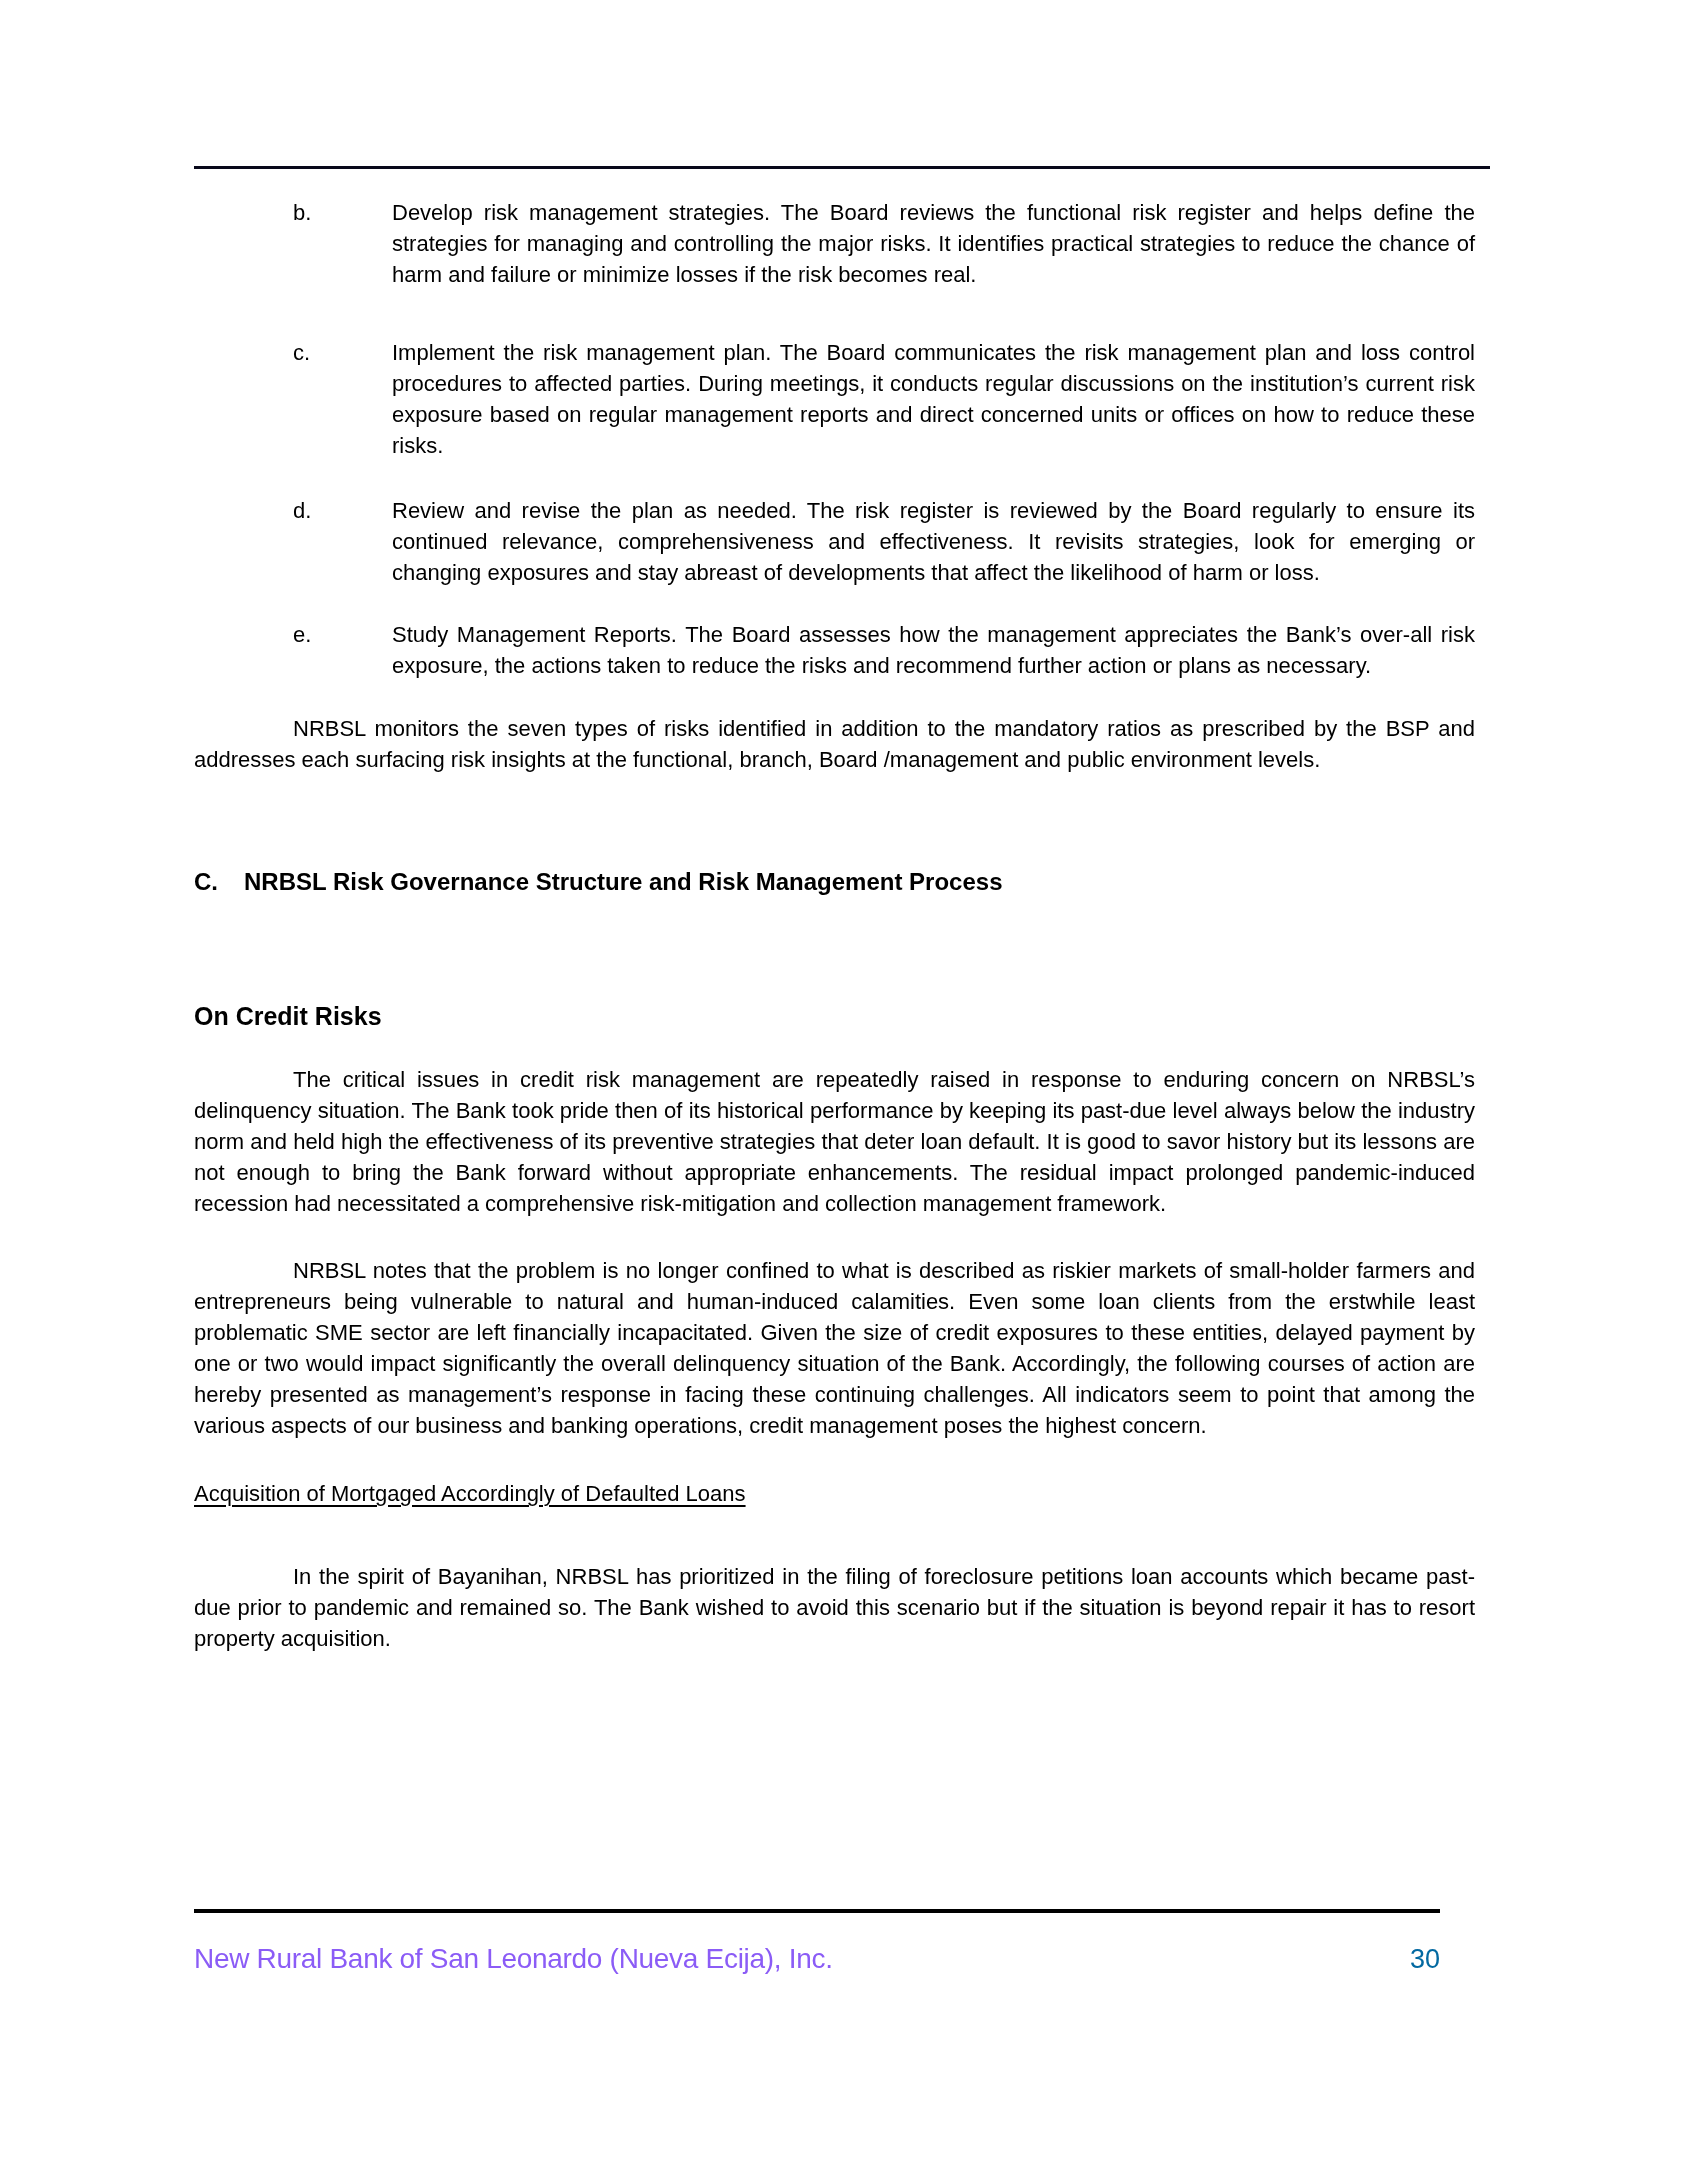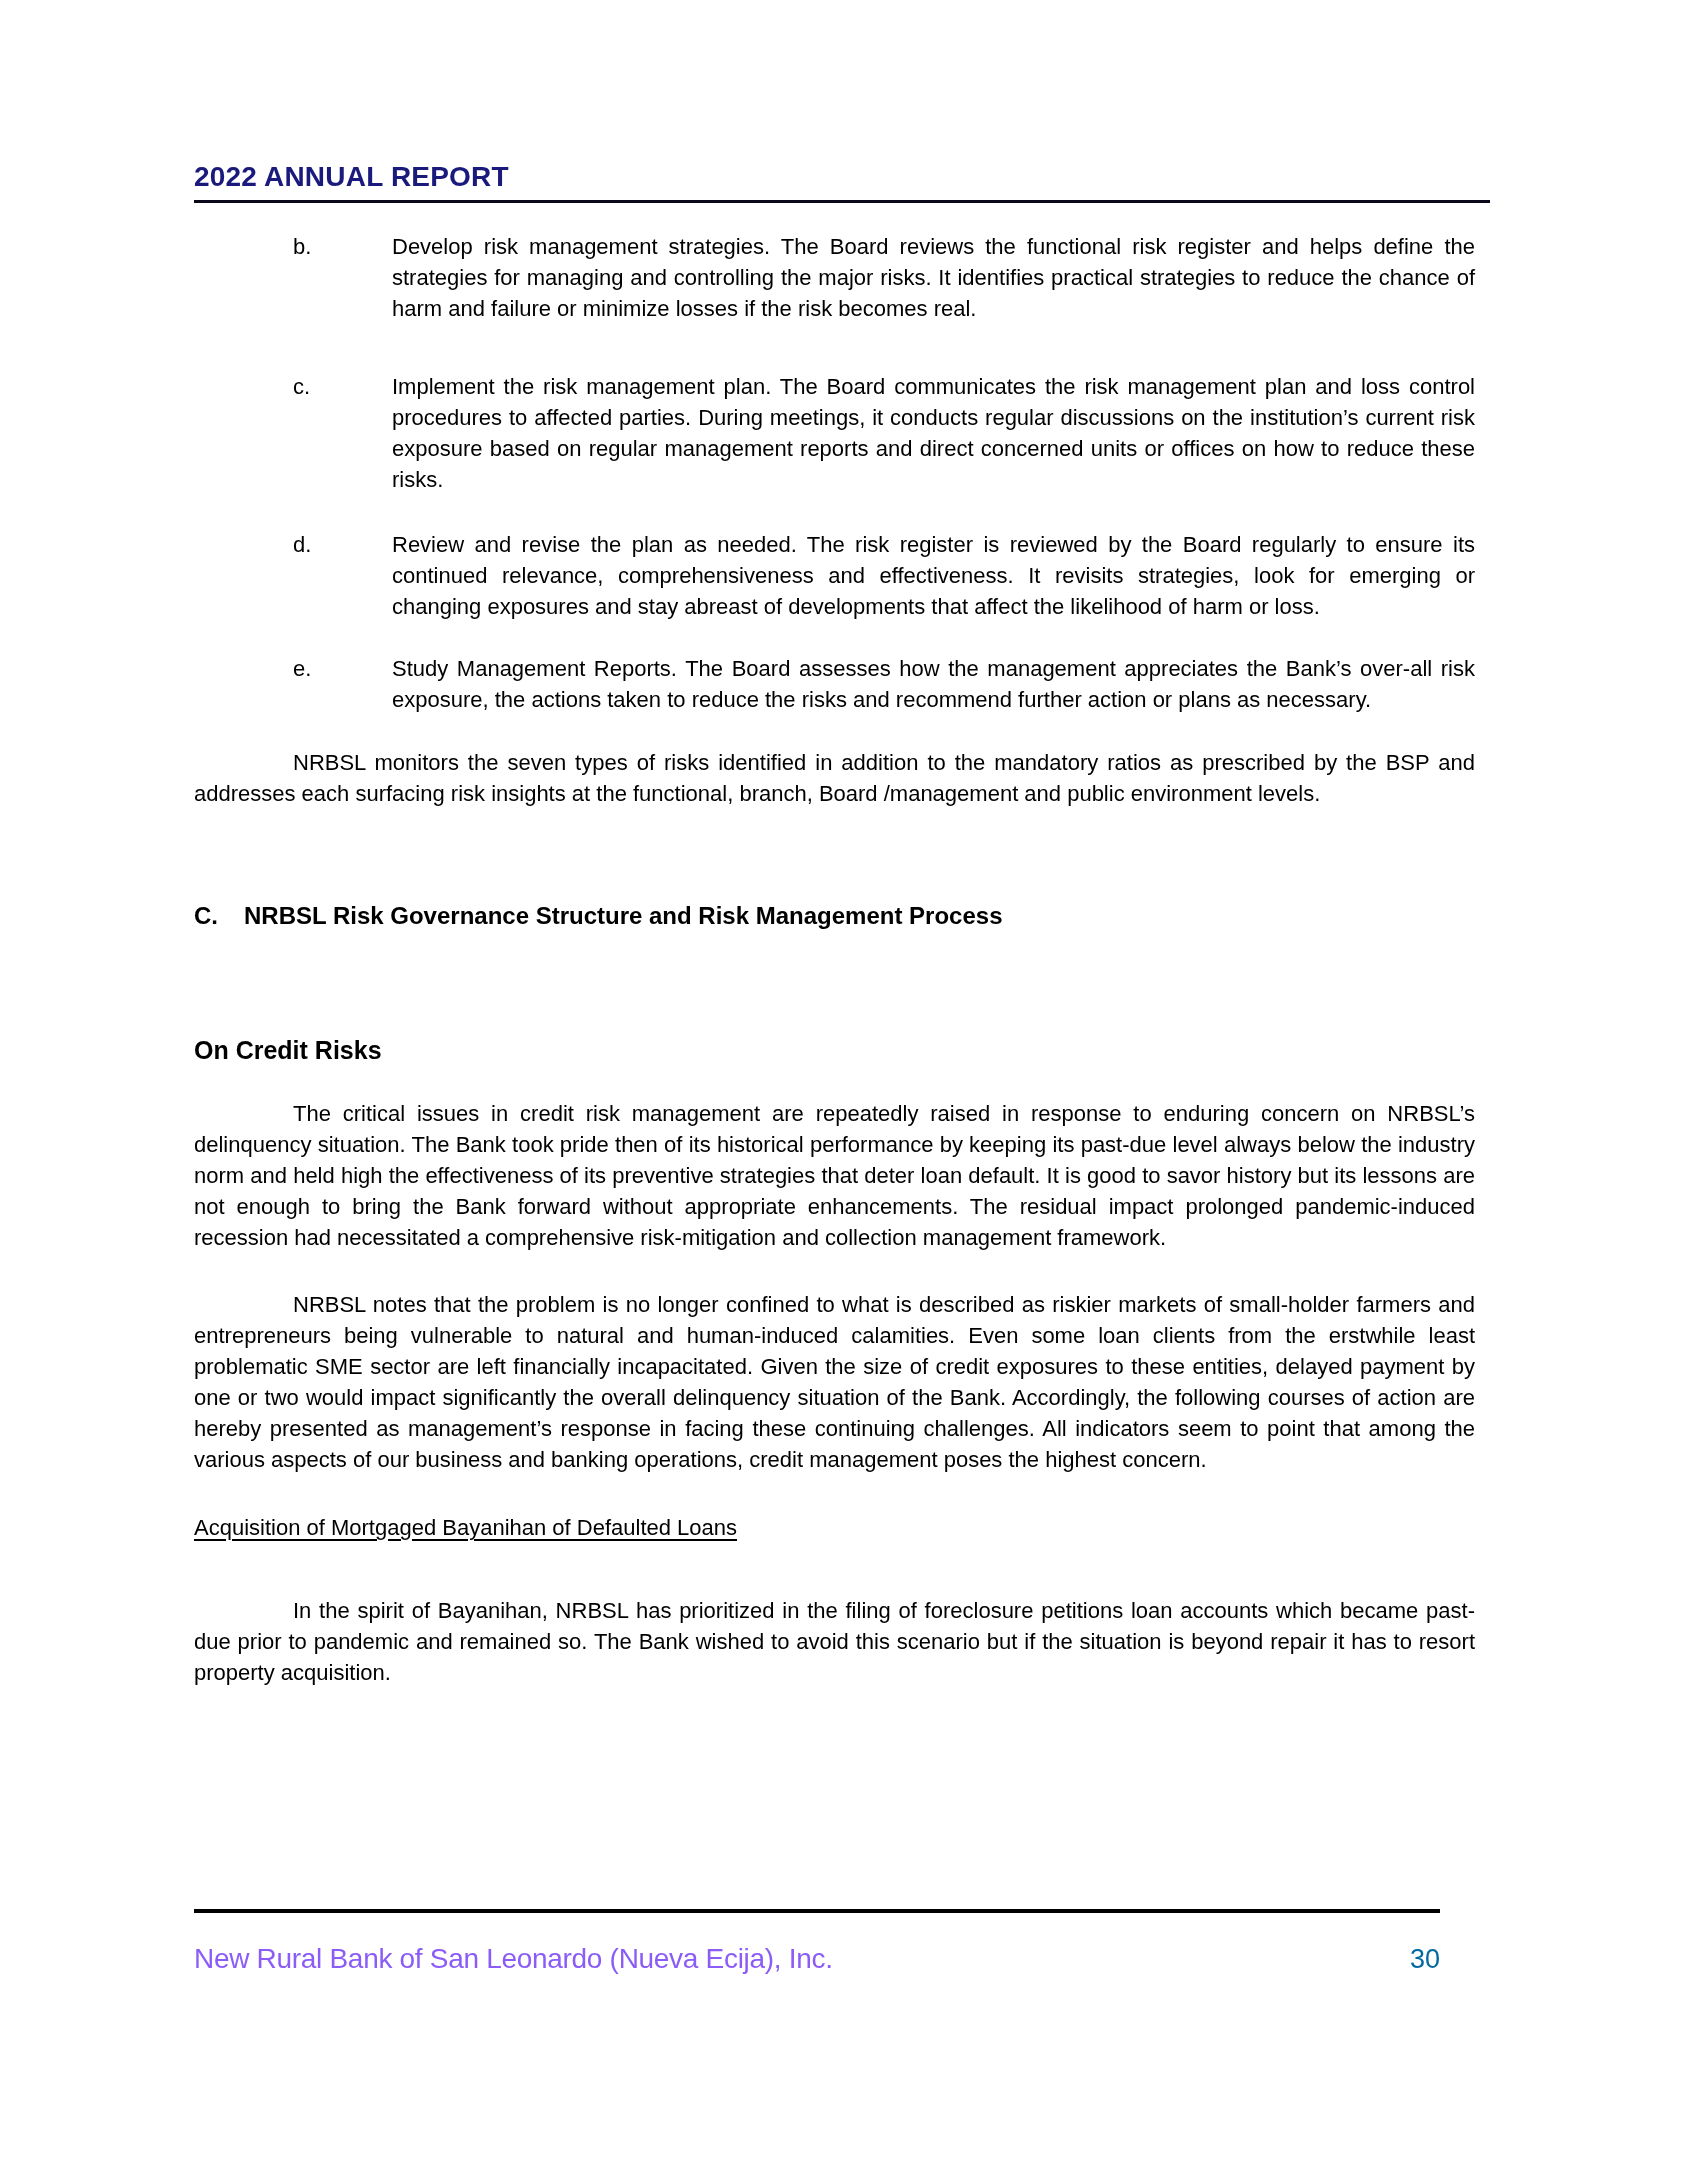--- a/index.html
+++ b/index.html
@@ -111,21 +111,20 @@
     color: #0369a1;
     line-height: 34px;
   }
 </style>
 </head>
 <body>
 
 <div class="page">
   <div class="content">
 
-    <div class="report-title">2022 ANNUAL REPORT</div>
     <div class="header-rule"></div>
 
     <div class="list-item li-b">
       <span class="marker">b.</span>
       <p class="item-text">Develop risk management strategies. The Board reviews the functional risk register and helps define the strategies for managing and controlling the major risks. It identifies practical strategies to reduce the chance of harm and failure or minimize losses if the risk becomes real.</p>
     </div>
 
     <div class="list-item li-c">
       <span class="marker">c.</span>
       <p class="item-text">Implement the risk management plan. The Board communicates the risk management plan and loss control procedures to affected parties. During meetings, it conducts regular discussions on the institution’s current risk exposure based on regular management reports and direct concerned units or offices on how to reduce these risks.</p>
@@ -146,21 +145,21 @@
     <h2 class="section-heading">
       <span class="h-marker">C.</span><span>NRBSL Risk Governance Structure and Risk Management Process</span>
     </h2>
 
     <h3 class="subsection-heading">On Credit Risks</h3>
 
     <p class="para para-credit-1">The critical issues in credit risk management are repeatedly raised in response to enduring concern on NRBSL’s delinquency situation. The Bank took pride then of its historical performance by keeping its past-due level always below the industry norm and held high the effectiveness of its preventive strategies that deter loan default. It is good to savor history but its lessons are not enough to bring the Bank forward without appropriate enhancements. The residual impact prolonged pandemic-induced recession had necessitated a comprehensive risk-mitigation and collection management framework.</p>
 
     <p class="para para-credit-2">NRBSL notes that the problem is no longer confined to what is described as riskier markets of small-holder farmers and entrepreneurs being vulnerable to natural and human-induced calamities. Even some loan clients from the erstwhile least problematic SME sector are left financially incapacitated. Given the size of credit exposures to these entities, delayed payment by one or two would impact significantly the overall delinquency situation of the Bank. Accordingly, the following courses of action are hereby presented as management’s response in facing these continuing challenges. All indicators seem to point that among the various aspects of our business and banking operations, credit management poses the highest concern.</p>
 
-    <div class="underlined-heading">Acquisition of Mortgaged Bayanihan of Defaulted Loans</div>
+    <div class="underlined-heading">Acquisition of Mortgaged Accordingly of Defaulted Loans</div>
 
     <p class="para para-acquisition">In the spirit of Bayanihan, NRBSL has prioritized in the filing of foreclosure petitions loan accounts which became past-due prior to pandemic and remained so. The Bank wished to avoid this scenario but if the situation is beyond repair it has to resort property acquisition.</p>
 
   </div>
 
   <div class="footer-rule"></div>
   <div class="footer-row">
     <span class="bank-name">New Rural Bank of San Leonardo (Nueva Ecija), Inc.</span>
     <span class="page-number">30</span>
   </div>

